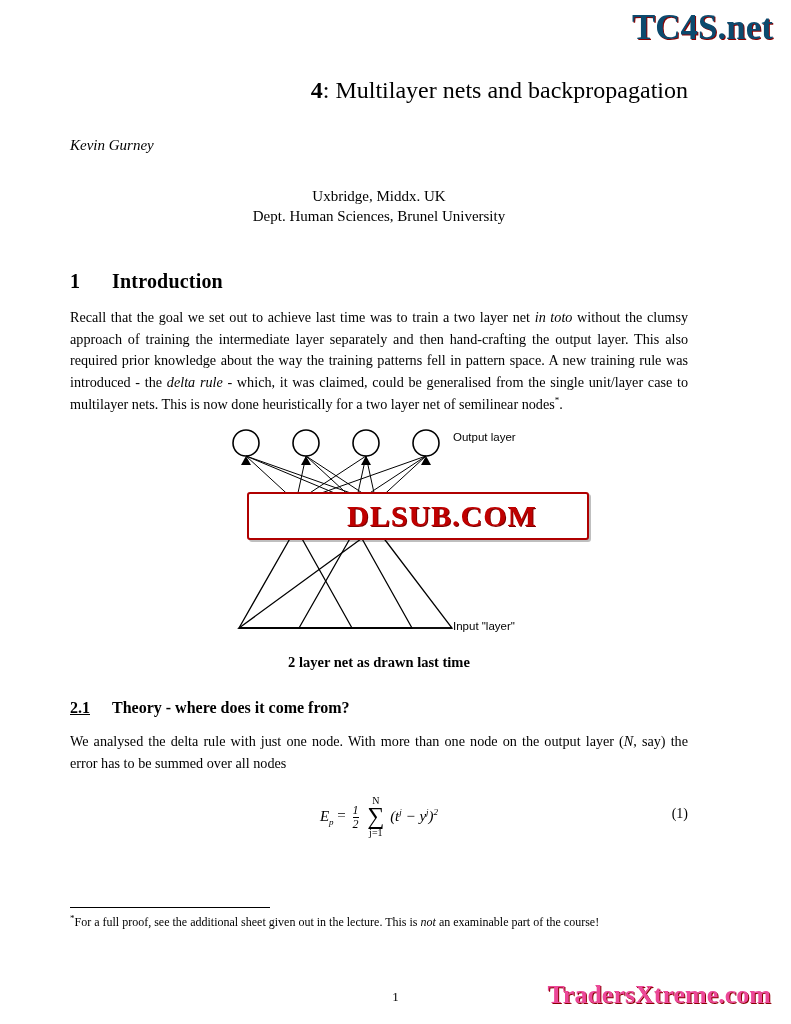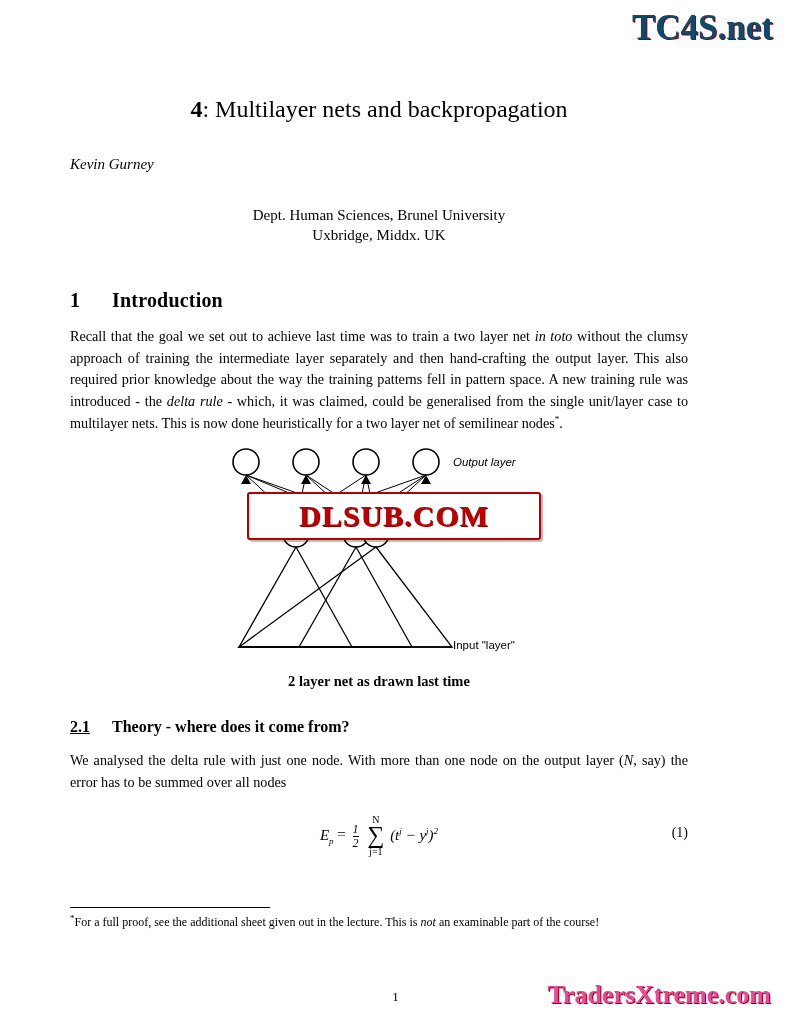--- a/index.html
+++ b/index.html
@@ -52,42 +52,43 @@
     width: 290px;
     height: 44px;
     background: #ffffff;
     border: 2px solid #b00000;
     border-radius: 3px;
     display: flex;
     align-items: center;
     justify-content: center;
     box-shadow: 2px 2px 0 rgba(0,0,0,0.25);
     z-index: 40;
+    padding-left: 48px;
   }
   .wm-center span {
     font-family: "Liberation Serif", serif;
     font-weight: bold;
     font-size: 30px;
     color: #c00000;
     letter-spacing: 1px;
     text-shadow: 1px 1px 0 #7a0000;
   }
 
   
   .doc {
     position: absolute;
     left: 70px;
     top: 0;
     width: 618px;
   }
 
   .title {
-    text-align: center;
+    text-align: right;
     font-size: 24px;
-    margin-top: 95px;
+    margin-top: 76px;
     line-height: 1.2;
   }
   .title b { font-weight: bold; }
 
   .author {
     font-style: italic;
     font-size: 15px;
     margin-top: 32px;
   }
 
@@ -217,22 +218,22 @@
 
   <div class="doc">
 
     <div class="title">
       <b>4</b><span>: Multilayer nets and backpropagation</span>
     </div>
 
     <div class="author">Kevin Gurney</div>
 
     <div class="affil">
+      <div>Uxbridge, Middx. UK</div>
       <div>Dept. Human Sciences, Brunel University</div>
-      <div>Uxbridge, Middx. UK</div>
     </div>
 
     <h1 class="sec">
       <span class="num">1</span><span>Introduction</span>
     </h1>
 
     <p class="body">
       Recall that the goal we set out to achieve last time was to train a two layer net <span class="it">in toto</span> without
       the clumsy approach of training the intermediate layer separately and then hand-crafting the
       output layer. This also required prior knowledge about the way the training patterns fell in
@@ -277,21 +278,21 @@
 
         <g fill="none" stroke="#000" stroke-width="1.3">
           <polygon points="226,101 169,201 282,201"></polygon>
           <polygon points="286,101 229,201 342,201"></polygon>
           <polygon points="306,101 169,201 382,201"></polygon>
         </g>
 
         <line x1="169" y1="201" x2="382" y2="201" stroke="#000" stroke-width="1.4"></line>
       </svg>
 
-      <div class="fig-label" style="left:383px; top:10px;font-style:italic;">Output layer</div>
+      <div class="fig-label" style="left:383px; top:4px;">Output layer</div>
       <div class="fig-label" style="left:383px; top:81px;">Hidden nodes</div>
       <div class="fig-label" style="left:383px; top:193px;">Input "layer"</div>
     </div>
 
     <div class="figcap">2 layer net as drawn last time</div>
 
 
     <h2 class="subsec">
       <span class="num">2.1</span><span>Theory - where does it come from?</span>
     </h2>

